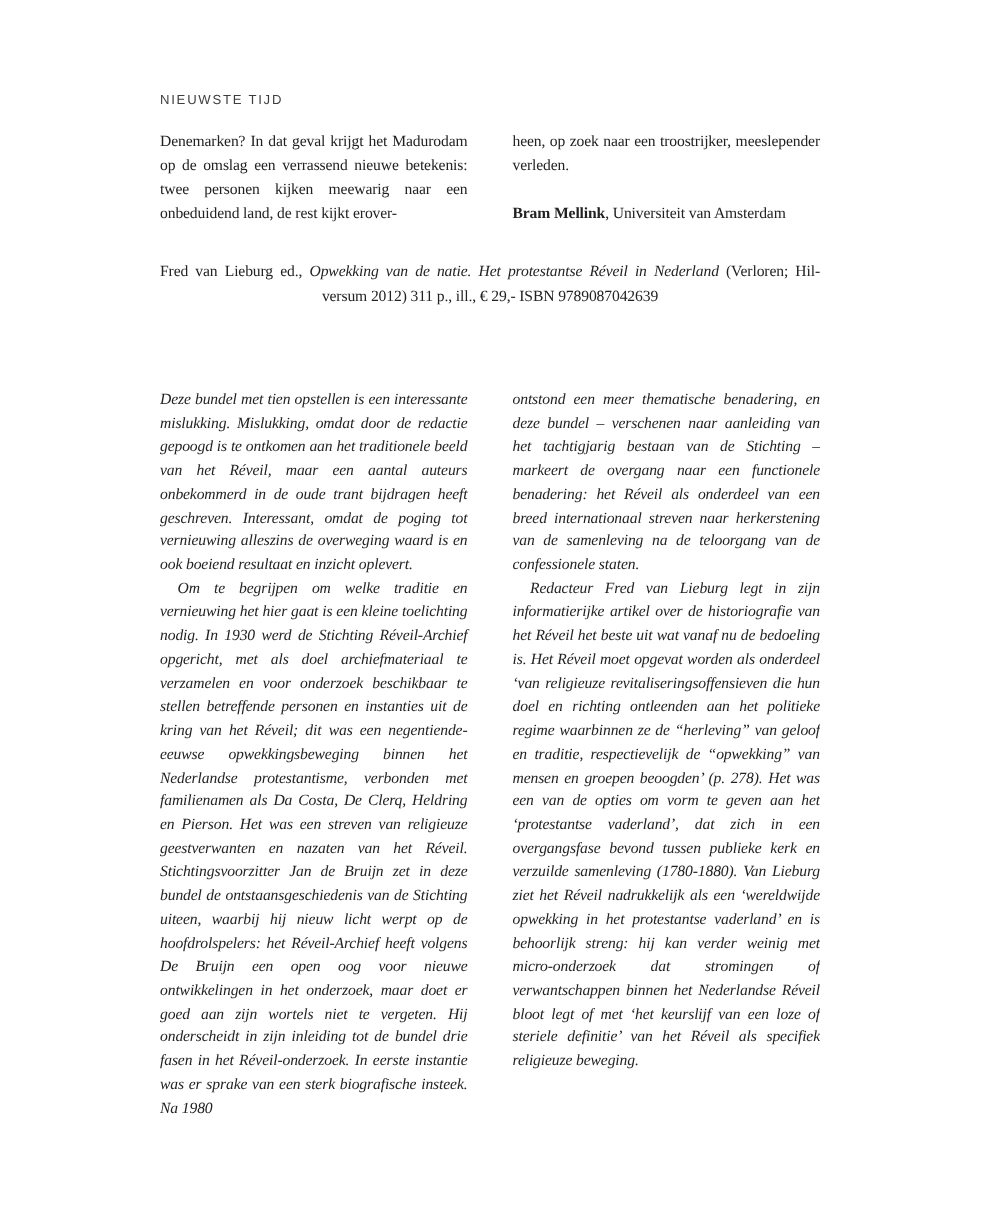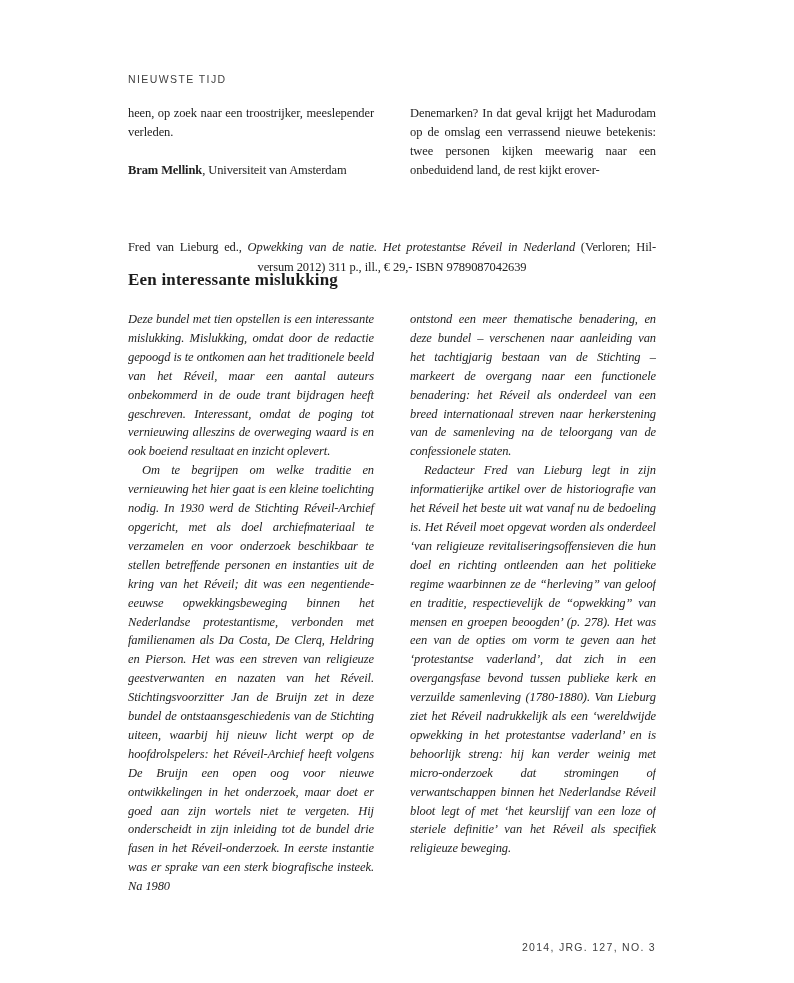--- a/index.html
+++ b/index.html
@@ -65,21 +65,21 @@
   .para.indent { text-indent: 14px; }
 
   
   .prev-review { top: 104px; }
   .attribution { margin-top: 18.9px !important; text-align: left !important; }
   .attribution b { font-weight: bold; }
 
   
   .bibliography {
     position: absolute;
-    top: 238px;
+    top: 208px;
     left: 128px;
     width: 528px;
     font-size: 12.5px;
     line-height: 19.5px;
     letter-spacing: -0.1px;
     color: #222222;
   }
   .bib-line1 {
     text-align: justify;
     text-align-last: justify;
@@ -126,43 +126,39 @@
 
 <div class="page">
 
   <div class="running-header">
     <span class="section-label">NIEUWSTE TIJD</span>
     <span class="page-number">531</span>
   </div>
 
   <div class="two-col prev-review">
     <div class="col">
+      <p>Denemarken? In dat geval krijgt het Madurodam op de omslag een verrassend nieuwe betekenis: twee personen kijken meewarig naar een onbeduidend land, de rest kijkt erover-</p>
+    </div>
+    <div class="col">
       <p>heen, op zoek naar een troostrijker, meeslepender verleden.</p>
       <p class="attribution"><b>Bram Mellink</b><span>, Universiteit van Amsterdam</span></p>
-    </div>
-    <div class="col">
-      <p>Denemarken? In dat geval krijgt het Madurodam op de omslag een verrassend nieuwe betekenis: twee personen kijken meewarig naar een onbeduidend land, de rest kijkt erover-</p>
     </div>
   </div>
 
   <div class="bibliography">
     <div class="bib-line1"><span>Fred van Lieburg ed., </span><i>Opwekking van de natie. Het protestantse Réveil in Nederland</i><span> (Verloren; Hil-</span></div>
     <div class="bib-line2"><span>versum 2012) 311 p., ill., € 29,- ISBN 9789087042639</span></div>
   </div>
 
-  <h2 class="review-heading">Een interessante mislukking</h2>
 
   <div class="two-col review-body">
     <div class="col">
         <p class="para">Deze bundel met tien opstellen is een interessante mislukking. Mislukking, omdat door de redactie gepoogd is te ontkomen aan het traditionele beeld van het Réveil, maar een aantal auteurs onbekommerd in de oude trant bijdragen heeft geschreven. Interessant, omdat de poging tot vernieuwing alleszins de overweging waard is en ook boeiend resultaat en inzicht oplevert.</p>
         <p class="para indent">Om te begrijpen om welke traditie en vernieuwing het hier gaat is een kleine toelichting nodig. In 1930 werd de Stichting Réveil-Archief opgericht, met als doel archiefmateriaal te verzamelen en voor onderzoek beschikbaar te stellen betreffende personen en instanties uit de kring van het Réveil; dit was een negentiende-eeuwse opwekkingsbeweging binnen het Nederlandse protestantisme, verbonden met familienamen als Da Costa, De Clerq, Heldring en Pierson. Het was een streven van religieuze geestverwanten en nazaten van het Réveil. Stichtingsvoorzitter Jan de Bruijn zet in deze bundel de ontstaansgeschiedenis van de Stichting uiteen, waarbij hij nieuw licht werpt op de hoofdrolspelers: het Réveil-Archief heeft volgens De Bruijn een open oog voor nieuwe ontwikkelingen in het onderzoek, maar doet er goed aan zijn wortels niet te vergeten. Hij onderscheidt in zijn inleiding tot de bundel drie fasen in het Réveil-onderzoek. In eerste instantie was er sprake van een sterk biografische insteek. Na 1980</p>
       </div>
     <div class="col">
         <p class="para">ontstond een meer thematische benadering, en deze bundel – verschenen naar aanleiding van het tachtigjarig bestaan van de Stichting – markeert de overgang naar een functionele benadering: het Réveil als onderdeel van een breed internationaal streven naar herkerstening van de samenleving na de teloorgang van de confessionele staten.</p>
         <p class="para indent">Redacteur Fred van Lieburg legt in zijn informatierijke artikel over de historiografie van het Réveil het beste uit wat vanaf nu de bedoeling is. Het Réveil moet opgevat worden als onderdeel ‘van religieuze revitaliseringsoffensieven die hun doel en richting ontleenden aan het politieke regime waarbinnen ze de “herleving” van geloof en traditie, respectievelijk de “opwekking” van mensen en groepen beoogden’ (p. 278). Het was een van de opties om vorm te geven aan het ‘protestantse vaderland’, dat zich in een overgangsfase bevond tussen publieke kerk en verzuilde samenleving (1780-1880). Van Lieburg ziet het Réveil nadrukkelijk als een ‘wereldwijde opwekking in het protestantse vaderland’ en is behoorlijk streng: hij kan verder weinig met micro-onderzoek dat stromingen of verwantschappen binnen het Nederlandse Réveil bloot legt of met ‘het keurslijf van een loze of steriele definitie’ van het Réveil als specifiek religieuze beweging.</p>
       </div>
   </div>
 
-  <div class="page-footer">
-    <span>2014, JRG. 127, NO. 3</span>
-  </div>
 
 </div>
 
 </body></html>

